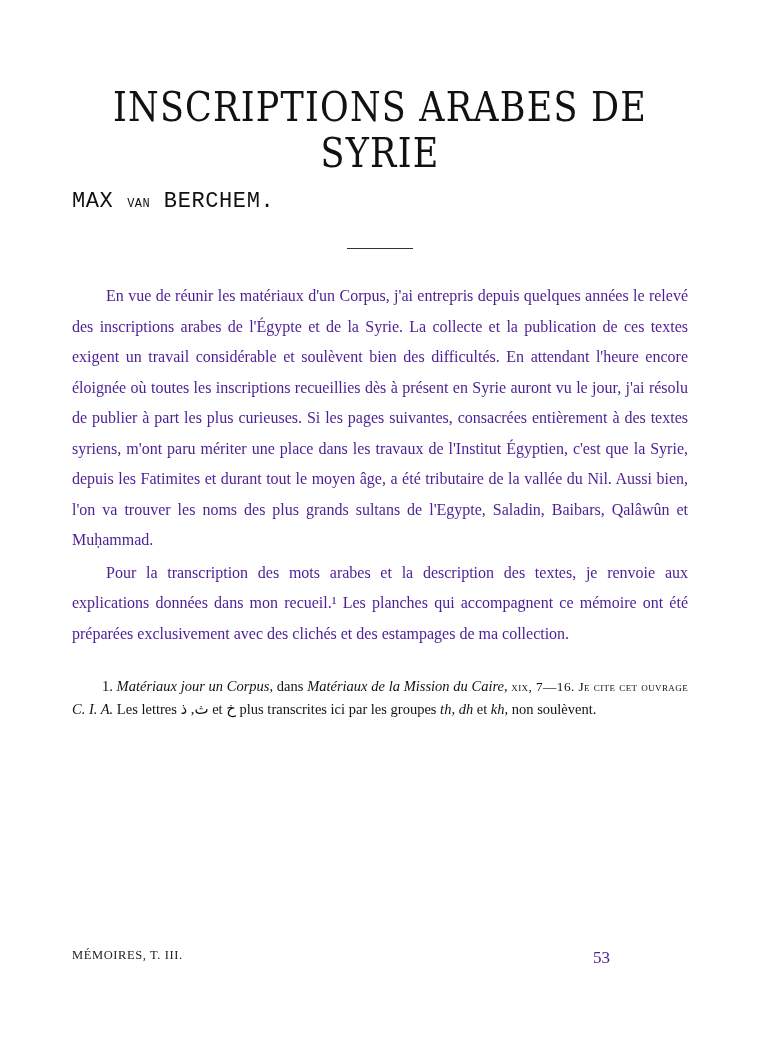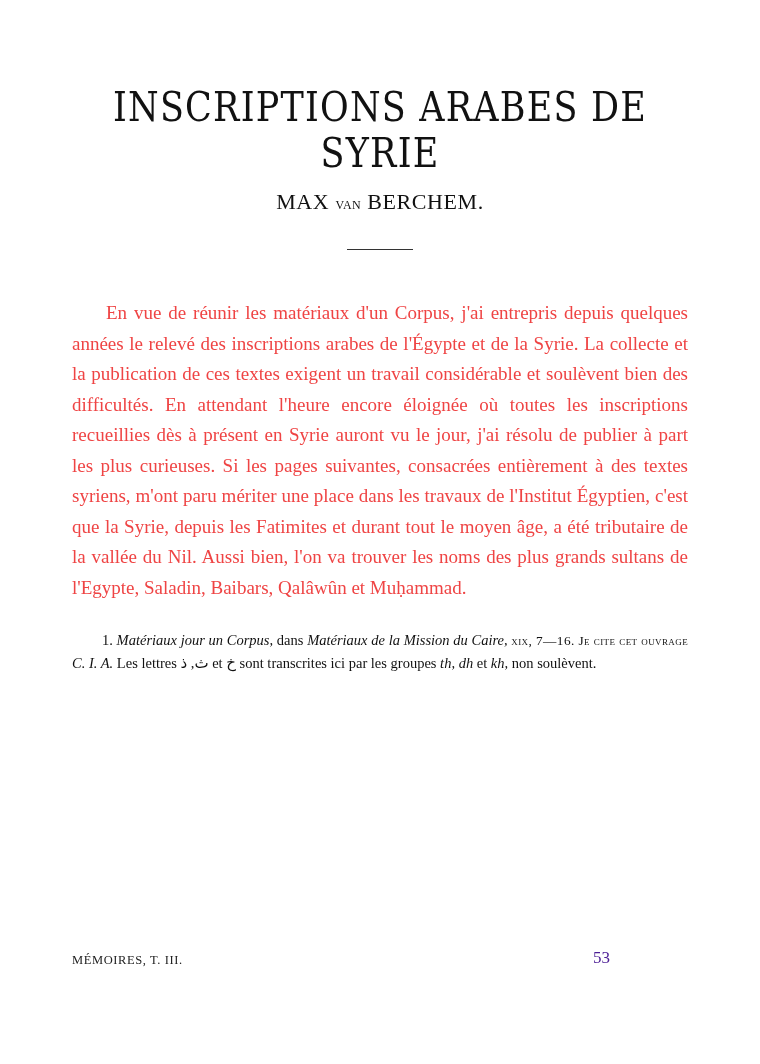--- a/index.html
+++ b/index.html
@@ -42,42 +42,41 @@
   }
   .byline-par {
     text-align: center;
     font-size: 12px;
     letter-spacing: 1.6px;
     margin-top: 42px;
     font-family: "Liberation Serif", serif;
     color: #222;
   }
   .author {
-    text-align: center;
-    font-family: Liberation Serif, serif;
+    font-family: Liberation Mono, monospace;
     font-size: 22px;
     letter-spacing: 0.6px;
     margin-top: 28px;
     color: #111;
   }
   .author .smallcaps {
     font-size: 17px;
   }
   .rule {
     width: 66px;
     height: 0;
     border-top: 1.6px solid #333;
     margin: 34px auto 0 auto;
   }
   .body-text {
-    margin-top: 48px;
-    font-size: 19px;
+    margin-top: 32px;
+    font-size: 16px;
     line-height: 30.5px;
     text-align: justify;
-    color: #ef4444;
+    color: #4c1d95;
   }
   .body-text p {
     margin: 0;
     text-indent: 34px;
   }
   .body-text p + p {
     margin-top: 2px;
   }
   .footnote-sep {
     margin-top: 26px;
@@ -104,21 +103,21 @@
     font-family: "DejaVu Sans", sans-serif;
     font-size: 15px;
   }
   .footer {
     position: absolute;
     left: 72px;
     top: 948px;
     width: 616px;
     display: flex;
     justify-content: space-between;
-    align-items: flex-end;
+    align-items: flex-start;
   }
   .footer-left {
     font-size: 12.5px;
     letter-spacing: 0.6px;
     font-variant: small-caps;
     color: #222;
   }
   .footer-right {
     font-size: 17px;
     color: #4c1d95;
@@ -137,37 +136,38 @@
     <div class="author">
       <span>MAX</span>
       <span class="smallcaps sc">van</span>
       <span>BERCHEM.</span>
     </div>
 
     <div class="rule"></div>
 
     <div class="body-text">
       <p>En vue de réunir les matériaux d'un Corpus, j'ai entrepris depuis quelques années le relevé des inscriptions arabes de l'Égypte et de la Syrie. La collecte et la publication de ces textes exigent un travail considérable et soulèvent bien des difficultés. En attendant l'heure encore éloignée où toutes les inscriptions recueillies dès à présent en Syrie auront vu le jour, j'ai résolu de publier à part les plus curieuses. Si les pages suivantes, consacrées entièrement à des textes syriens, m'ont paru mériter une place dans les travaux de l'Institut Égyptien, c'est que la Syrie, depuis les Fatimites et durant tout le moyen âge, a été tributaire de la vallée du Nil. Aussi bien, l'on va trouver les noms des plus grands sultans de l'Egypte, Saladin, Baibars, Qalâwûn et Muḥammad.</p>
+      <p>Pour la transcription des mots arabes et la description des textes, je renvoie aux explications données dans mon recueil.¹ Les planches qui accompagnent ce mémoire ont été préparées exclusivement avec des clichés et des estampages de ma collection.</p>
     </div>
 
     <div class="footnote-sep"></div>
 
     <div class="footnote">
       <p><span>1.</span>
         <i>Matériaux jour un Corpus,</i>
         <span>dans</span>
         <i>Matériaux de la Mission du Caire,</i>
         <span class="sc">xix, 7—16. Je cite cet ouvrage</span>
         <i>C. I. A.</i>
         <span>Les lettres</span>
         <span class="arabic">ث</span><span>,</span>
         <span class="arabic">ذ</span>
         <span>et</span>
         <span class="arabic">خ</span>
-        <span>sont transcrites ici par les groupes</span>
+        <span>plus transcrites ici par les groupes</span>
         <i>th, dh</i>
         <span>et</span>
         <i>kh,</i>
         <span>non soulèvent.</span>
       </p>
     </div>
 
   </div>
 
   <div class="footer">

